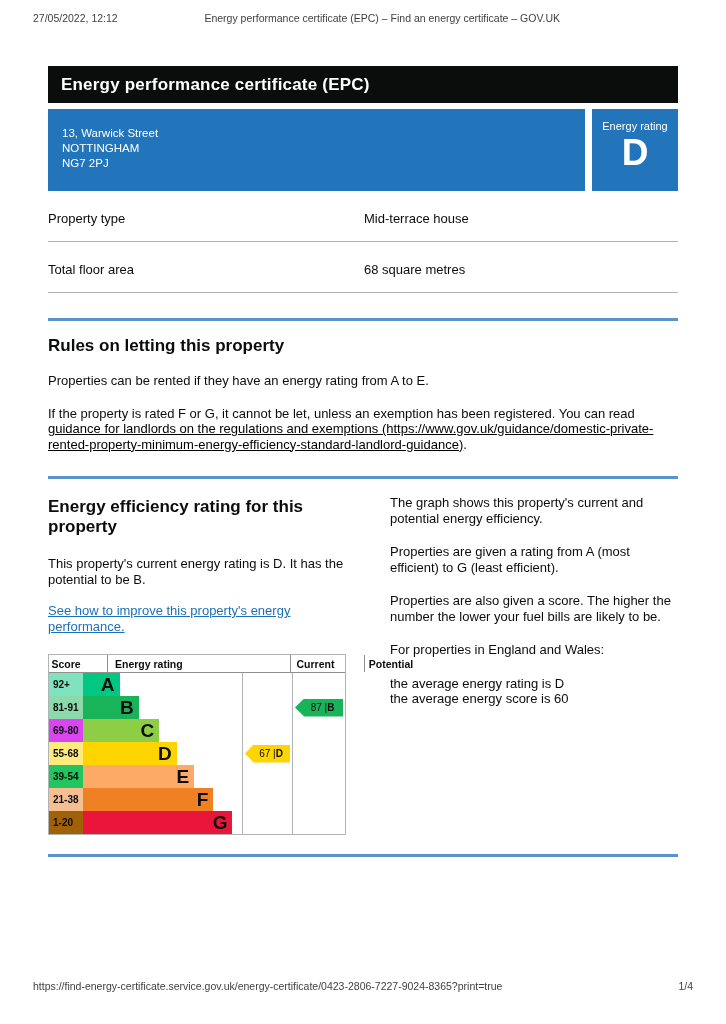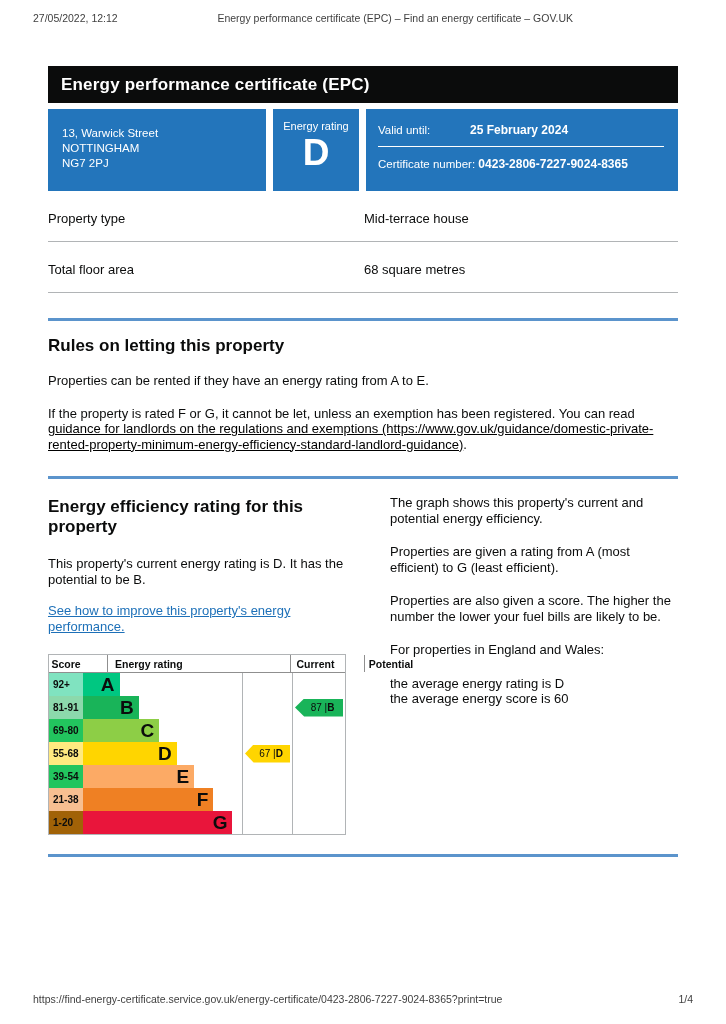--- a/index.html
+++ b/index.html
@@ -1,24 +1,24 @@
 <!DOCTYPE html>
 <html><head>
 <meta charset="utf-8">
 <style>
   * { margin:0; padding:0; box-sizing:border-box; }
   html,body { width:726px; height:1024px; background:#ffffff; overflow:hidden;
     font-family:"Liberation Sans","DejaVu Sans",sans-serif; color:#0b0c0c; }
   .sheet { position:relative; width:726px; height:1024px; background:#fff; }
 
   
-  .print-meta { display:flex; padding:12px 33px 0 33px; font-size:10.5px; color:#3f3f3f; }
+  .print-meta { display:flex; padding:12px 46px 0 33px; font-size:10.5px; color:#3f3f3f; }
   .print-meta .date { width:160px; }
   .print-meta .doc-title { flex:1; text-align:right; padding-right:120px; }
-  .print-footer { position:absolute; left:0; right:0; bottom:19px; display:flex;
+  .print-footer { position:absolute; left:0; right:0; bottom:32px; display:flex;
     padding:0 33px; font-size:10.5px; color:#3f3f3f; }
   .print-footer .url { flex:1; }
   .print-footer .pageno { text-align:right; }
 
   .content { margin:42px 48px 0 48px; width:630px; }
 
   
   .banner { background:#0b0c0c; color:#fff; height:37px; display:flex; align-items:center;
     padding-left:13px; font-size:17px; font-weight:bold; letter-spacing:.2px; }
 
@@ -103,31 +103,20 @@
     <div class="summary-box">
       <div class="cell address">
         <div>13, Warwick Street</div>
         <div>NOTTINGHAM</div>
         <div>NG7 2PJ</div>
       </div>
       <div class="cell rating">
         <div class="lbl">Energy rating</div>
         <div class="val">D</div>
       </div>
-      <div class="cell validity">
-        <div class="row1">
-          <span class="lbl">Valid until:</span>
-          <span class="val">25 February 2024</span>
-        </div>
-        <div class="sep"></div>
-        <div class="row2">
-          <span>Certificate number:</span>
-          <span class="val">0423-2806-7227-9024-8365</span>
-        </div>
-      </div>
     </div>
 
     <div class="details">
         <div class="detail-row">
           <span class="lbl">Property type</span>
           <span class="val">Mid-terrace house</span>
         </div>
         <div class="detail-row">
           <span class="lbl">Total floor area</span>
           <span class="val">68 square metres</span>
@@ -172,21 +161,21 @@
                   <div class="band-bar" style="width: 35%; background: rgb(25, 180, 89);">
                     <span class="band-letter">B</span>
                   </div>
                 </div>
                 <div class="mk-cell"></div>
                 <div class="mk-cell">
                   <div class="marker" style="background: rgb(25, 180, 89);">87 | <b>B</b></div>
                 </div>
               </div>
               <div class="chart-grid-row band-row">
-                <div class="band-score" style="background: #22c55e;">69-80</div>
+                <div class="band-score" style="background: #d946ef;">69-80</div>
                 <div class="band-barcell">
                   <div class="band-bar" style="width: 48%; background: rgb(141, 206, 70);">
                     <span class="band-letter">C</span>
                   </div>
                 </div>
                 <div class="mk-cell"></div>
                 <div class="mk-cell"></div>
               </div>
               <div class="chart-grid-row band-row">
                 <div class="band-score" style="background: rgb(255, 234, 128);">55-68</div>

